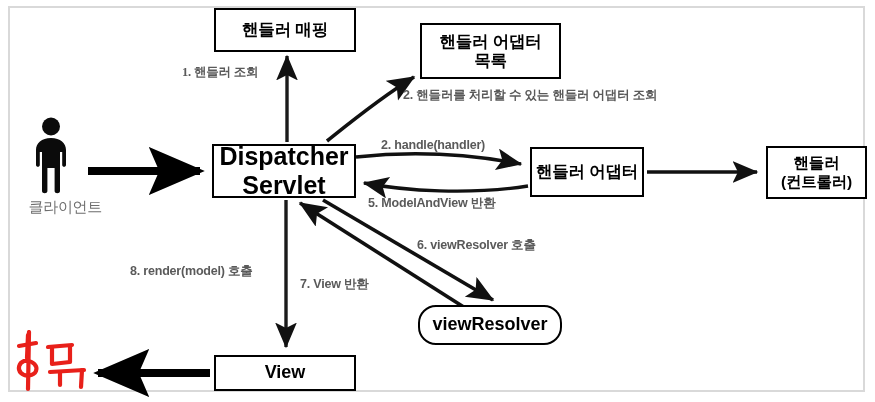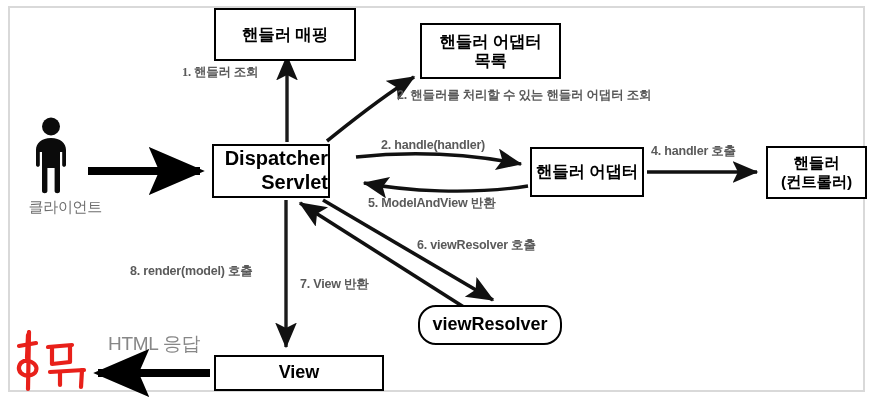--- a/index.html
+++ b/index.html
@@ -36,27 +36,27 @@
     justify-content:center;
     text-align:center;
     color:#000000;
     font-weight:700;
     line-height:1.18;
     letter-spacing:-0.2px;
     z-index:6;
   }
   .node .lbl{display:block;width:100%;}
 
-  #node-handler-mapping{left:214px; top:8px;  width:142px; height:53px; font-size:16.5px;}
+  #node-handler-mapping{left:214px; top:8px;  width:142px; height:44px; font-size:16.5px;}
   #node-adapter-list   {left:420px; top:23px; width:141px; height:56px; font-size:16.5px;}
-  #node-dispatcher     {left:212px; top:144px;width:118px; height:54px; font-size:20px; letter-spacing:0;text-align:right;}
+  #node-dispatcher     {left:212px; top:144px;width:144px; height:54px; font-size:25px; letter-spacing:0;}
   #node-handler-adapter{left:530px; top:147px;width:114px; height:50px; font-size:16.5px;}
   #node-handler-ctrl   {left:766px; top:146px;width:101px; height:53px; font-size:15.5px;align-items:center;}
   #node-view-resolver  {left:418px; top:305px;width:144px; height:40px; font-size:18px; letter-spacing:0;border-radius:18px;}
-  #node-view           {left:214px; top:355px;width:170px; height:36px; font-size:18px; letter-spacing:0;}
+  #node-view           {left:214px; top:355px;width:142px; height:36px; font-size:18px; letter-spacing:0;}
 
   
   .edge-label{
     position:absolute;
     color:#5a5a5a;
     font-weight:700;
     font-size:12.5px;
     white-space:nowrap;
     z-index:8;
     letter-spacing:-0.2px;
@@ -65,21 +65,21 @@
     position:absolute;
     color:#878787;
     font-weight:400;
     font-size:19px;
     white-space:nowrap;
     z-index:8;
     letter-spacing:-0.3px;
   }
 
   #lbl-1{left:182px; top:64px;font-family:Liberation Serif, serif;}
-  #lbl-2{left:397px; top:87px;}
+  #lbl-2{left:397px; top:87px;padding-left:6px;}
   #lbl-3{left:381px; top:138px;}
   #lbl-4{left:651px; top:143px;}
   #lbl-5{left:368px; top:195px;}
   #lbl-6{left:417px; top:237px;}
   #lbl-7{left:300px; top:276px;}
   #lbl-8{left:130px; top:263px;}
 
   #lbl-http-req{left:100px; top:131px;}
   #lbl-http-res{left:108px; top:331px;}
 
@@ -236,21 +236,19 @@
     <span class="lbl">viewResolver</span>
   </div>
 
   <div class="node" id="node-view">
     <span class="lbl">View</span>
   </div>
 
   <div class="edge-label" id="lbl-1">1. 핸들러 조회</div>
   <div class="edge-label" id="lbl-2">2. 핸들러를 처리할 수 있는 핸들러 어댑터 조회</div>
   <div class="edge-label" id="lbl-3">2. handle(handler)</div>
-  <div class="edge-label" id="lbl-4">4. handler 호출</div>
   <div class="edge-label" id="lbl-5">5. ModelAndView 반환</div>
   <div class="edge-label" id="lbl-6">6. viewResolver 호출</div>
   <div class="edge-label" id="lbl-7">7. View 반환</div>
   <div class="edge-label" id="lbl-8">8. render(model) 호출</div>
 
-  <div class="flow-label" id="lbl-http-res">HTML 응답</div>
 
 </div>
 
 </body></html>

